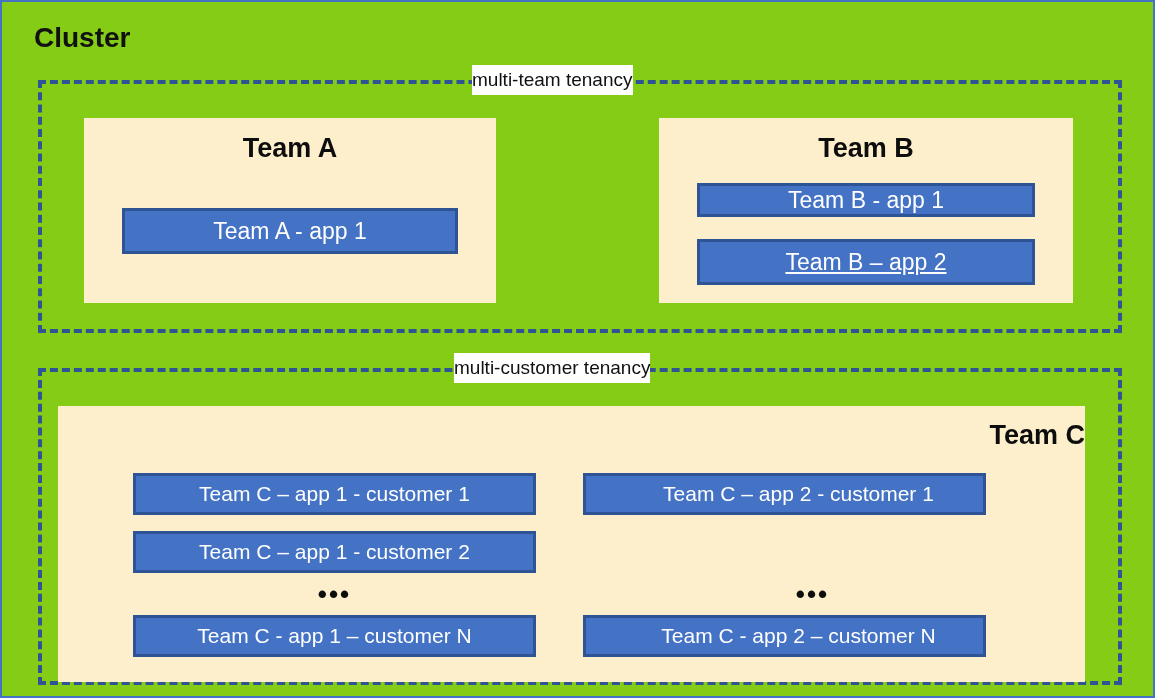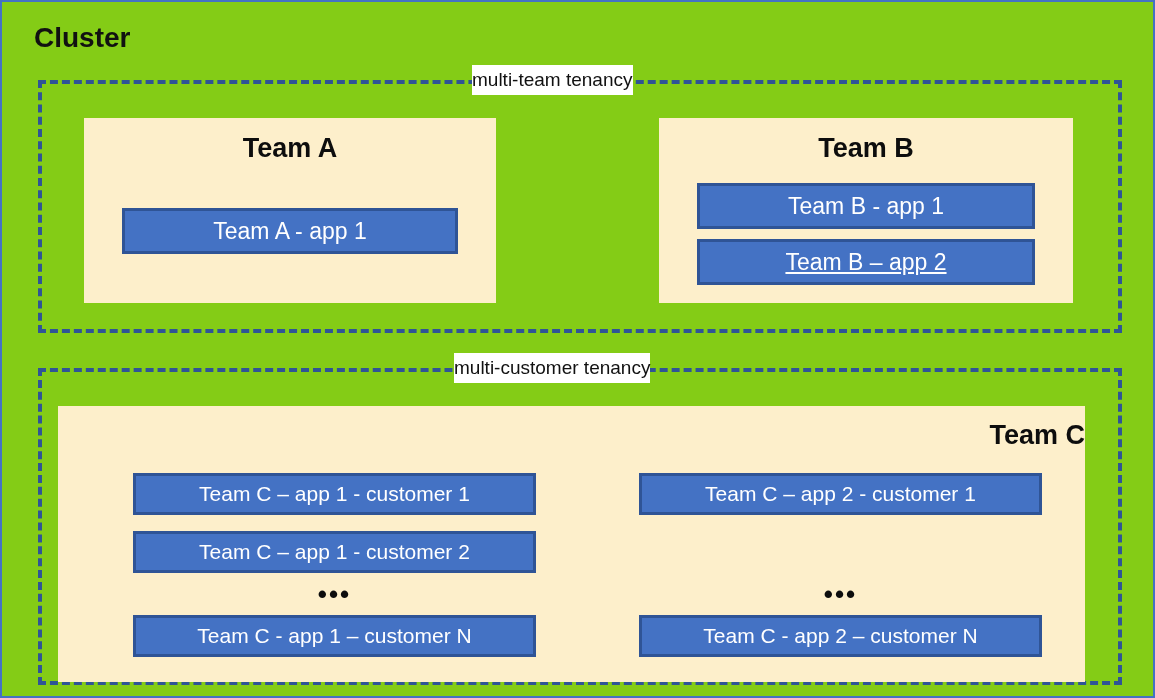--- a/index.html
+++ b/index.html
@@ -125,32 +125,32 @@
     left: 38px;
     top: 90px;
     width: 336px;
     height: 46px;
   }
   
   #app-b1 {
     left: 38px;
     top: 65px;
     width: 338px;
-    height: 46px;
+    height: 34px;
   }
   #app-b2 {
     left: 38px;
     top: 121px;
     width: 338px;
     height: 46px;
     text-decoration: underline;
   }
   
   .c-col-left { left: 75px; }
-  .c-col-right { left: 581px; }
+  .c-col-right { left: 525px; padding-left: 28px; }
   .c-app {
     width: 403px;
     height: 42px;
     font-size: 21px;
   }
   .c-row-1 { top: 67px; }
   .c-row-2 { top: 125px; }
   .c-row-n { top: 209px; }
 
   .ellipsis {

